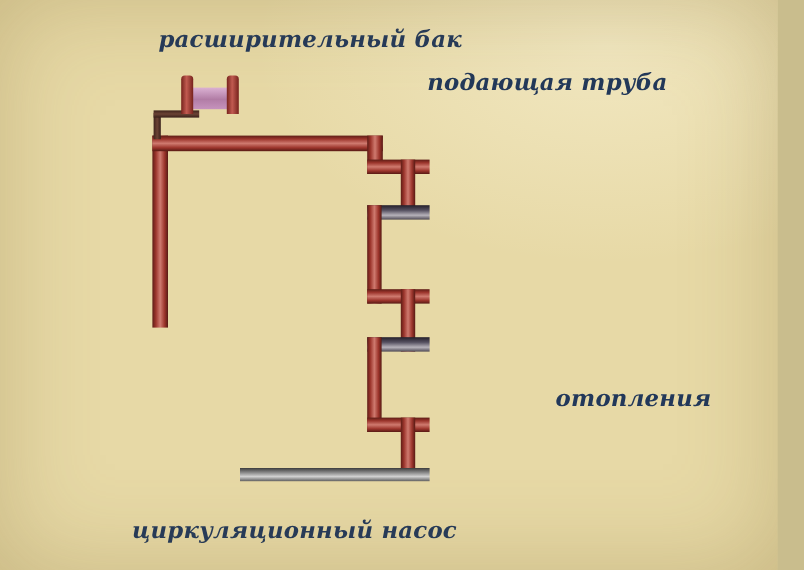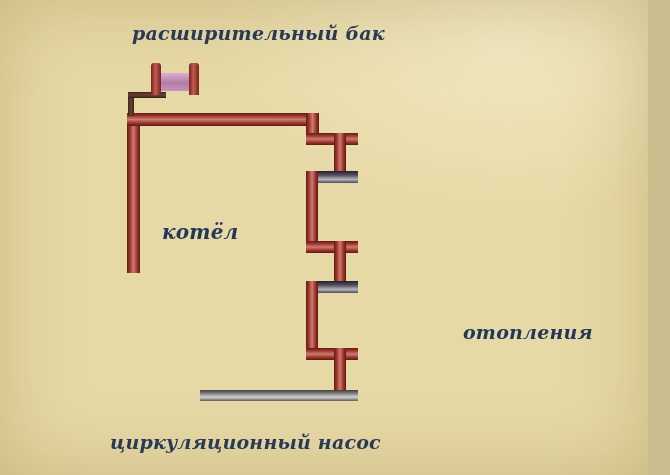--- a/index.html
+++ b/index.html
@@ -108,16 +108,16 @@
   <div class="chute" style="left:30px;top:362px;width:108px;height:38px;"></div>
   <div class="leg" style="left:84px;top:396px;height:22px;"></div>
   <div class="foot" style="left:72px;top:414px;width:30px;"></div>
   <div class="hopper-funnel" style="left:40px;top:334px;width:88px;height:30px;"></div>
   <div class="hopper-body" style="left:40px;top:288px;width:88px;height:48px;"></div>
   <div class="hopper-lid" style="left:35px;top:272px;width:97px;height:20px;"></div>
 
   <div class="pump-motor" style="left:213px;top:367px;width:46px;height:26px;"></div>
 
   <div class="lbl" style="left:132px;top:22px;">расширительный бак</div>
-  <div class="lbl" style="left:162px;top:220px;font-size:20px;">котёл</div>
+  <div class="lbl" style="left:356px;top:58px;">подающая труба</div>
   <div class="lbl" style="left:110px;top:431px;">циркуляционный насос</div>
   <div class="lbl" style="left:463px;top:321px;">отопления</div>
 </div>
 
 </body></html>

